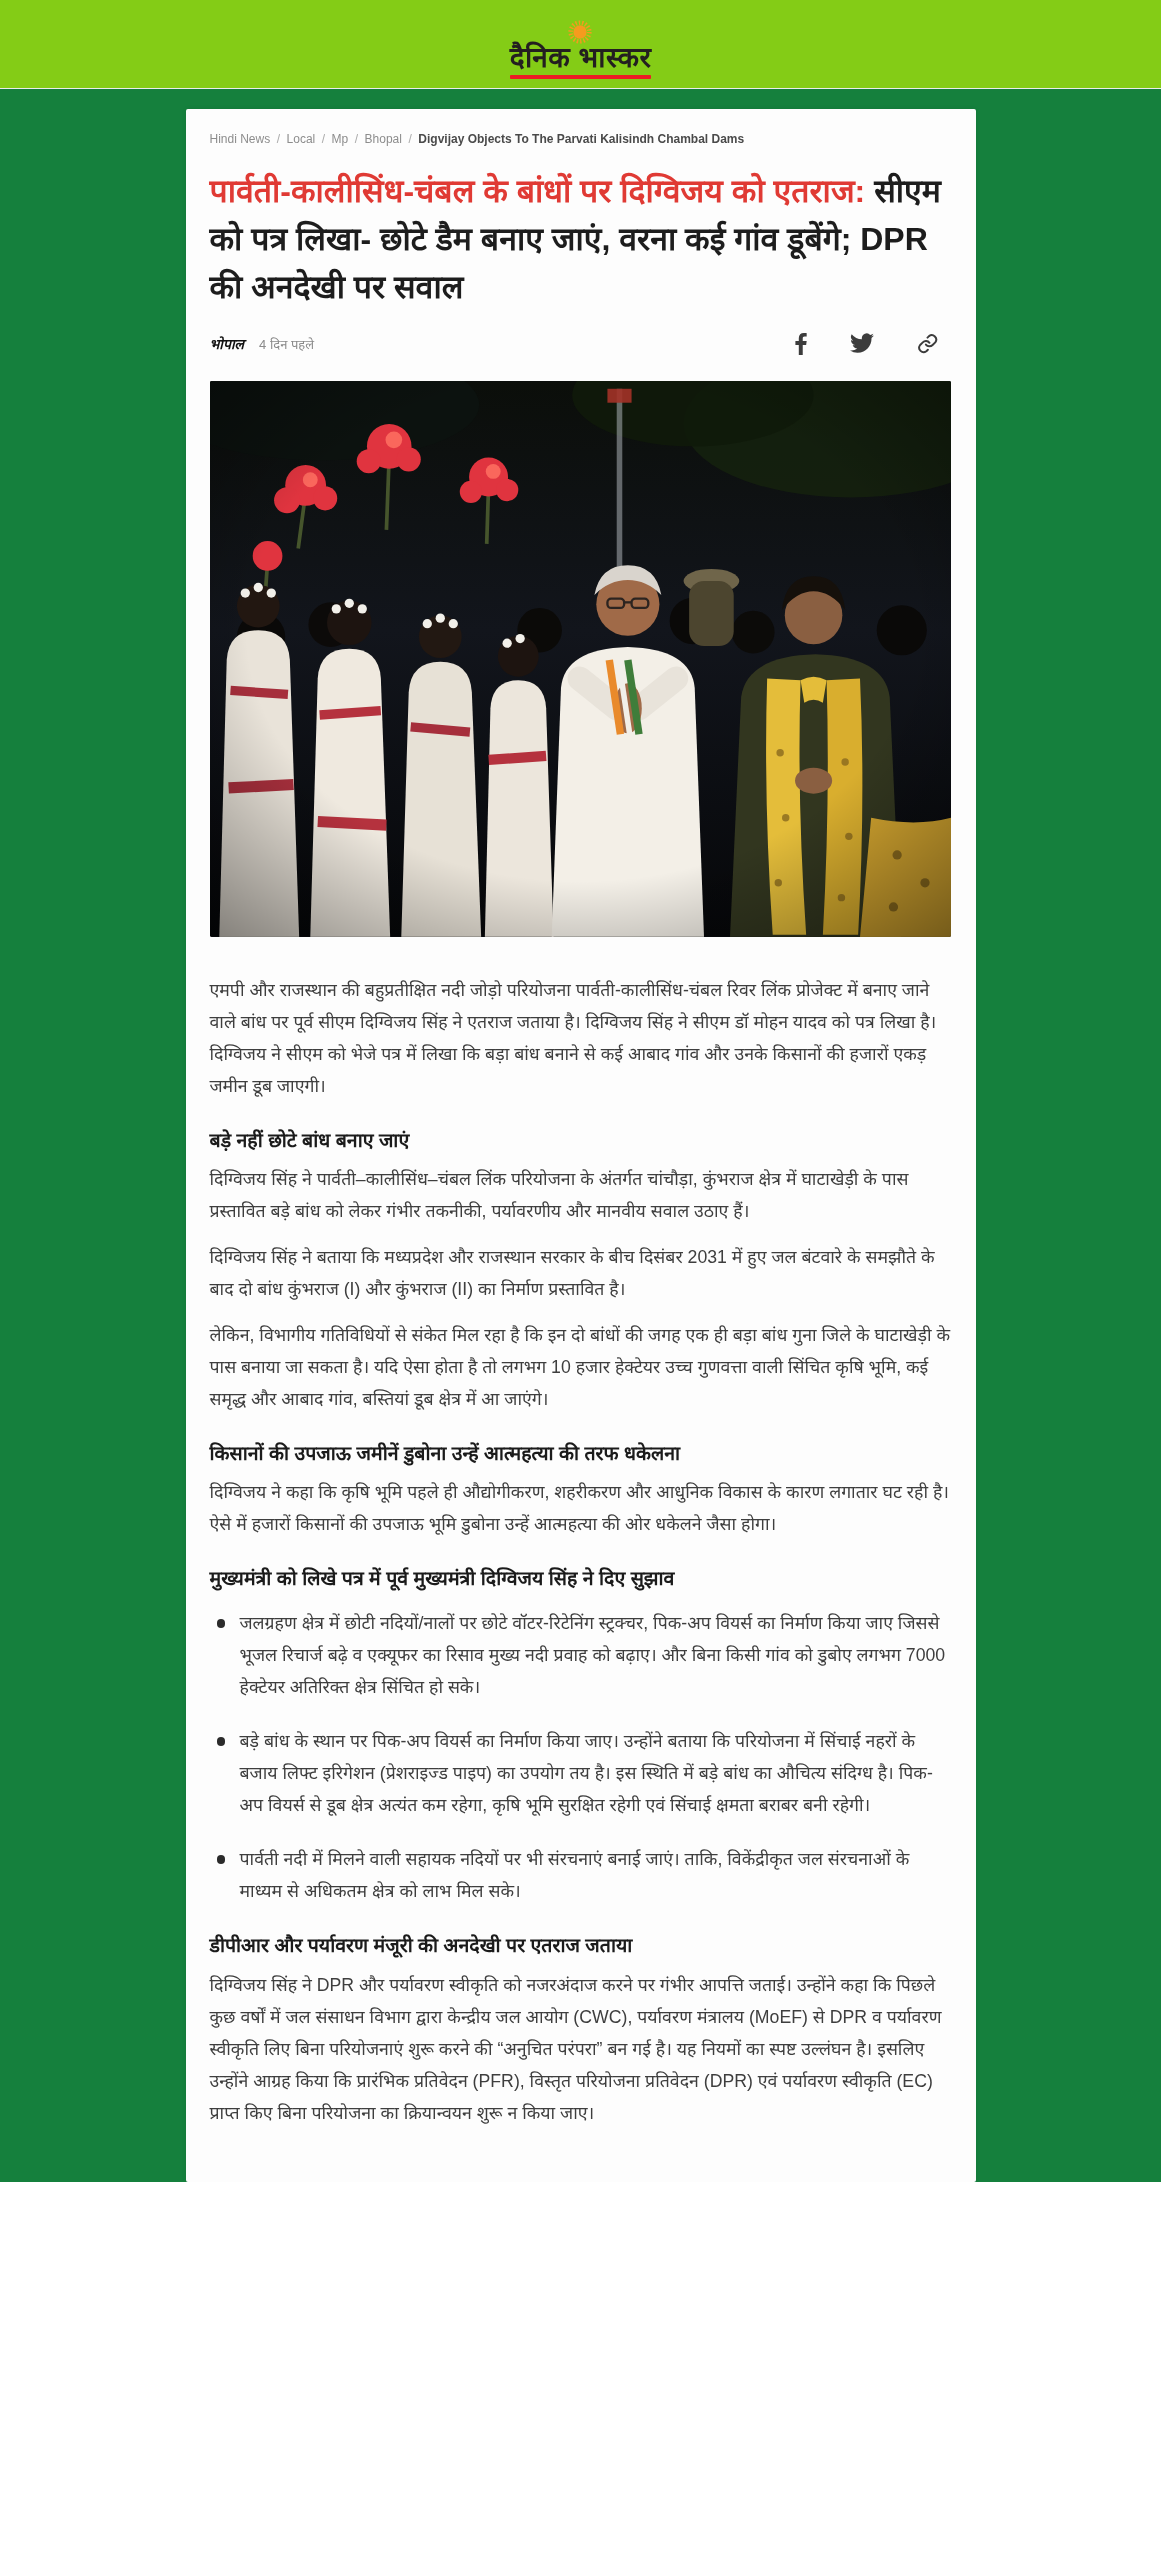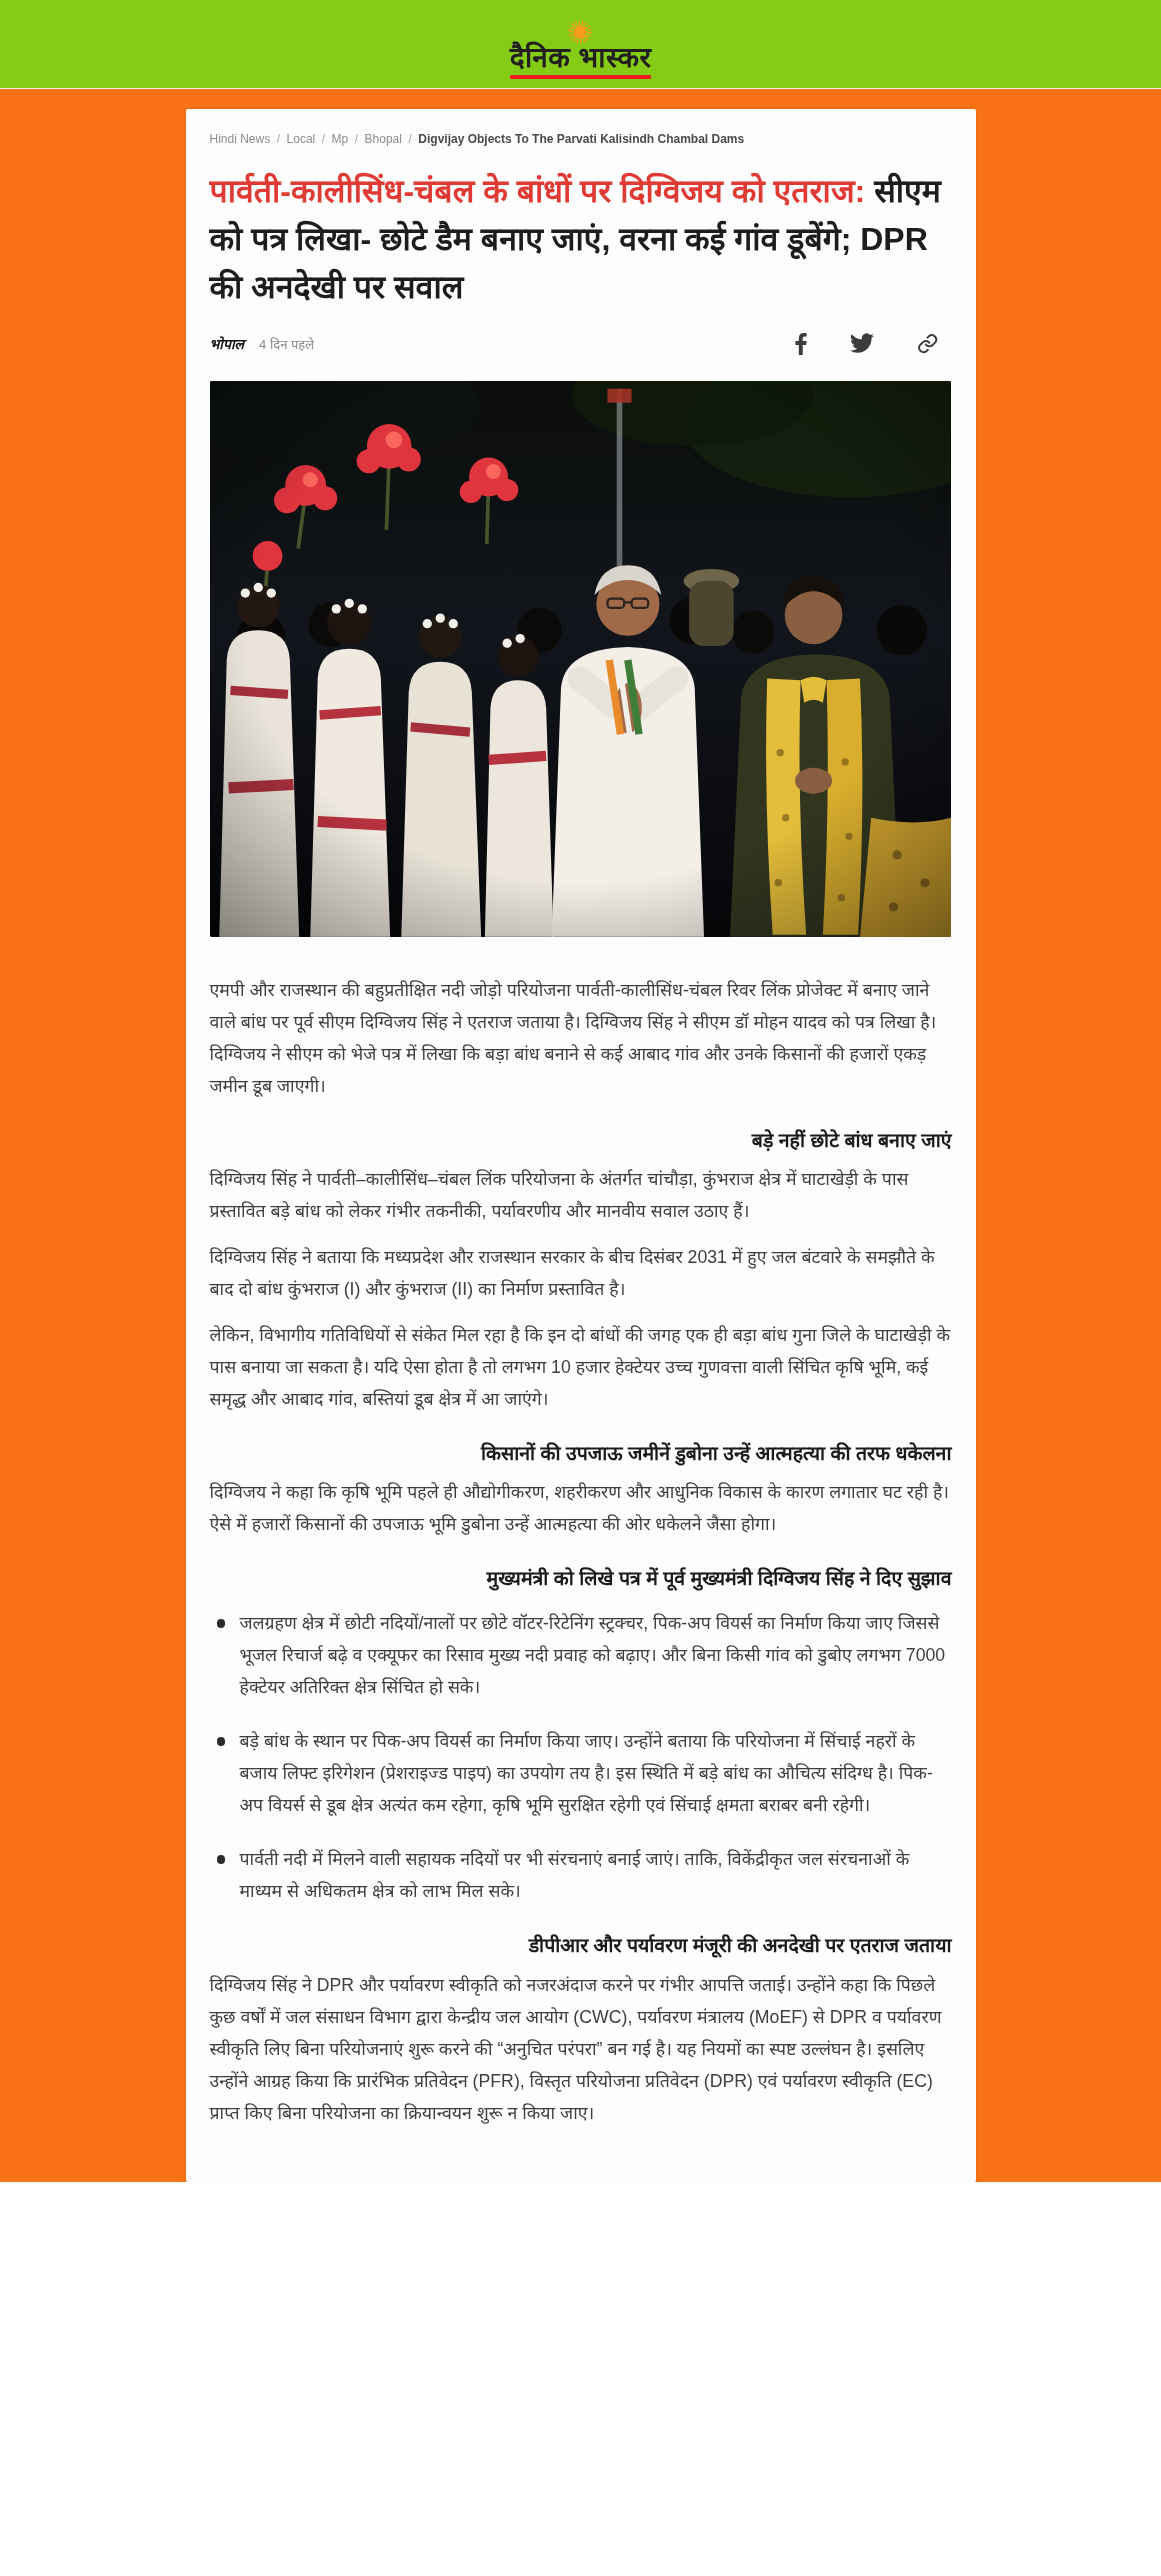--- a/index.html
+++ b/index.html
@@ -8,21 +8,21 @@
 
   
   .site-header { height:89px; background:#84cc16; border-bottom:0.9px solid #ececec;
                  display:flex; align-items:flex-end; justify-content:center; padding-bottom:9.3px; }
   .logo-block { display:flex; flex-direction:column; align-items:center; cursor:pointer; }
   .logo-sun { margin-bottom:-1.9px; }
   .logo-text { font-size:28px; font-weight:800; color:#231f20; letter-spacing:0.5px; line-height:1.05; }
   .logo-underline { height:3.7px; width:100%; margin-top:2.8px; border-radius:0.9px; }
 
   
-  .main-section { background:#f97316; padding-top:20.4px; padding-bottom:0; flex:0 0 auto; }
+  .main-section { background:#15803d; padding-top:20.4px; padding-bottom:0; flex:0 0 auto; }
   .article-card { width:790px; margin:0 auto; background:#fdfdfd; border-radius:1.9px;
                   box-shadow:0 0.9px 4.6px rgba(0,0,0,0.10); padding:22px 24px 39px; }
 
   .breadcrumb { font-size:12px; color:#8d8d8d; line-height:16.7px; white-space:nowrap; overflow:hidden; }
   .crumb { color:#8d8d8d; cursor:pointer; }
   .crumb-sep { margin:0 6.5px; color:#aaaaaa; }
   .crumb-current { color:#4a4a4a; font-weight:600; cursor:pointer; }
 
   .headline { margin-top:18.6px; font-size:32px; line-height:48px; font-weight:700; color:#1d1d1d; }
   .headline .hl-red { color:#e03a34; }
@@ -33,21 +33,21 @@
   .byline-time { font-size:13px; color:#8a8a8a; }
   .share-row { display:flex; align-items:center; gap:43px; padding-right:13px; }
   .share-btn { cursor:pointer; display:flex; align-items:center; }
   .share-btn svg { display:block; }
 
   .photo-wrap { margin-top:26px; width:741px; height:556px; overflow:hidden; border-radius:1.9px; background:#090b0e; }
   .photo-svg { width:741px; height:556px; display:block; }
 
   .article-body { margin-top:37px; font-size:17.7px; line-height:32px; color:#3e3e3e; }
   .body-p { margin-bottom:14px; }
-  .body-h2 { font-size:19.5px; line-height:28px; font-weight:700; color:#1b1b1b; margin:24px 0 9.3px;text-align:right; }
+  .body-h2 { font-size:19.5px; line-height:28px; font-weight:700; color:#1b1b1b; margin:24px 0 9.3px; }
   .body-list { list-style:none; margin:15px 0 3.7px; }
   .body-list li { position:relative; padding-left:30px; margin-bottom:22px; }
   .body-list li::before { content:""; position:absolute; left:7.4px; top:12px; width:8.4px; height:8.4px;
                           border-radius:50%; background:#2b2b2b; }
 
   .footer-space { background:#ffffff; flex:1 1 auto; min-height:158px; }
 </style>
 </head>
 <body>
 

